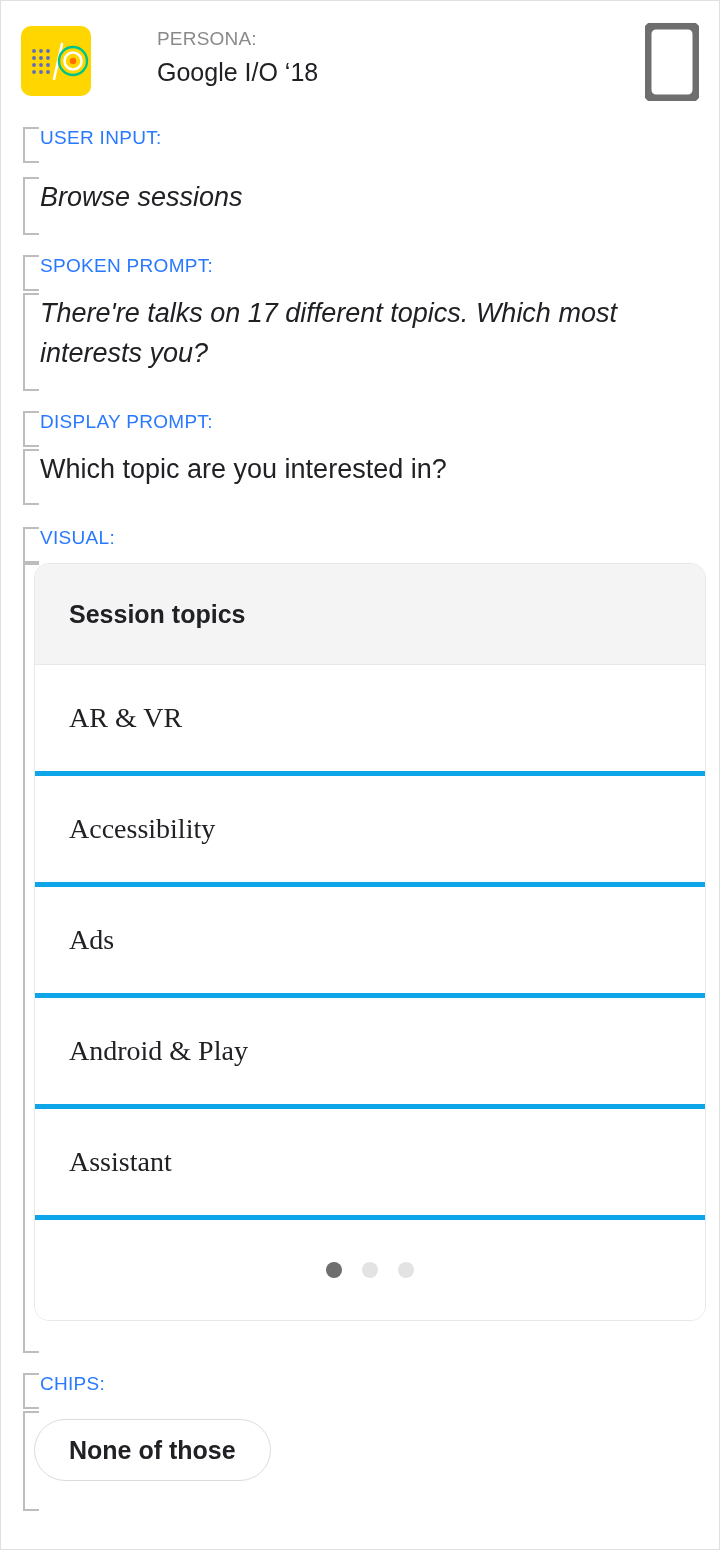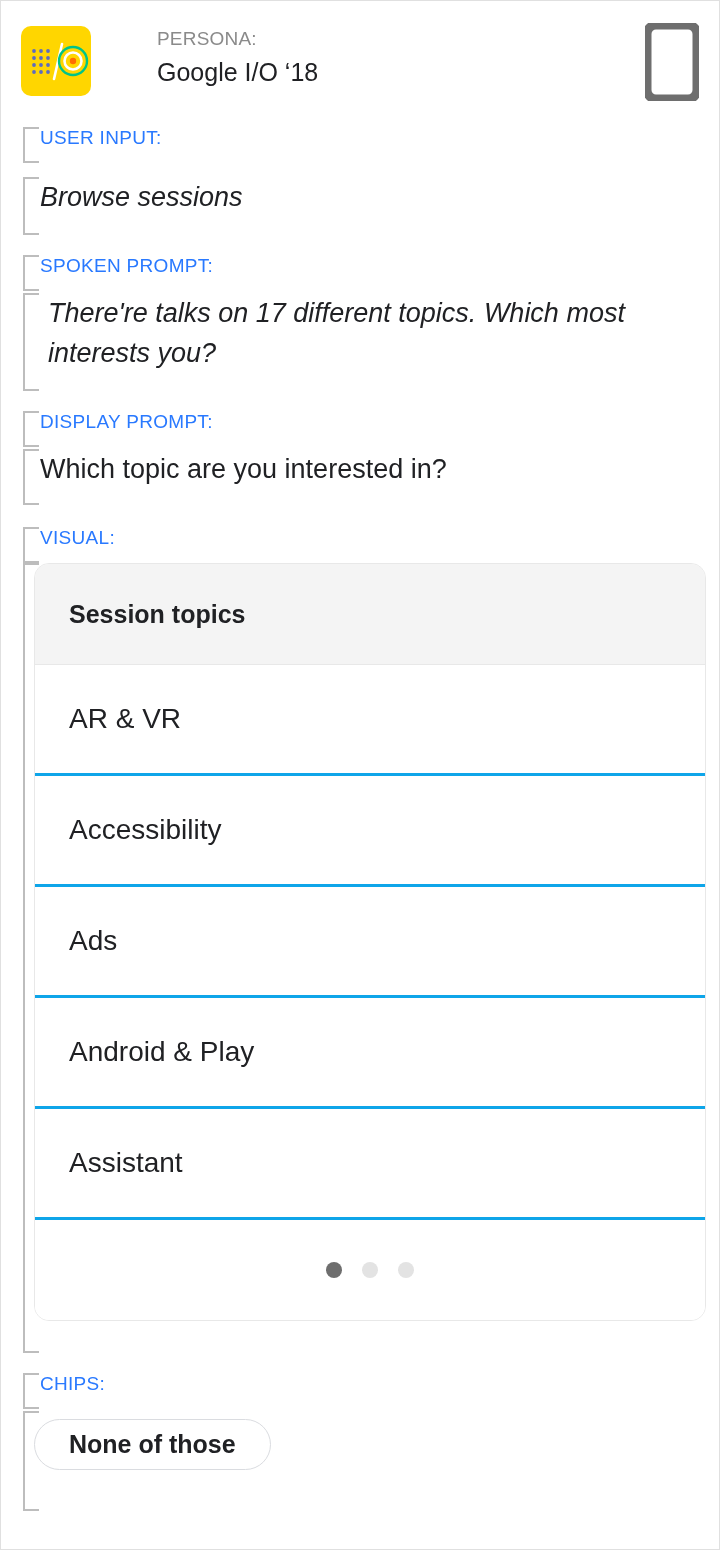--- a/index.html
+++ b/index.html
@@ -111,21 +111,21 @@
     color: #202124;
     font-size: 27px;
     line-height: 40px;
   }
   .section-value.italic { font-style: italic; }
 
   
   #sec-user-input-label  { top: 126px; height: 36px; }
   #sec-user-input-value  { top: 176px; height: 58px; }
   #sec-spoken-label      { top: 254px; height: 36px; }
-  #sec-spoken-value      { top: 292px; height: 98px; padding-left: 8px; }
+  #sec-spoken-value      { top: 292px; height: 98px; }
   #sec-display-label     { top: 410px; height: 36px; }
   #sec-display-value     { top: 448px; height: 56px; }
   #sec-visual            { top: 526px; height: 36px; }
   #sec-visual-card       { top: 562px; height: 790px; }
   #sec-chips-label       { top: 1372px; height: 36px; }
   #sec-chips-value       { top: 1410px; height: 100px; }
 
   
   .visual-card {
     margin-left: 11px;
@@ -150,22 +150,23 @@
     font-weight: bold;
     color: #202124;
     line-height: 30px;
   }
   .card-item {
     height: 111px;
     display: flex;
     align-items: center;
     padding: 0 34px;
     box-sizing: border-box;
-    border-bottom: 3px solid #0ea5e9;
-    background: #ffffff;
+    border-bottom: 5px solid #0ea5e9;
+    background: #ffffff;
+    font-family: Liberation Serif, serif;
   }
   .card-item-label {
     font-size: 28px;
     color: #202124;
     line-height: 34px;
   }
   .card-pager {
     height: 100px;
     display: flex;
     align-items: center;
@@ -179,21 +180,21 @@
     border-radius: 50%;
     background: #e3e3e3;
   }
   .dot.active { background: #6e6e6e; }
 
   
   .chip {
     display: inline-flex;
     align-items: center;
     justify-content: center;
-    height: 51px;
+    height: 62px;
     padding: 16px 34px;
     box-sizing: border-box;
     border: 1px solid #dadce0;
     border-radius: 34px;
     background: #ffffff;
     font-size: 25px;
     font-weight: bold;
     color: #202124;
     margin-top: 8px;
     margin-left: 11px;

